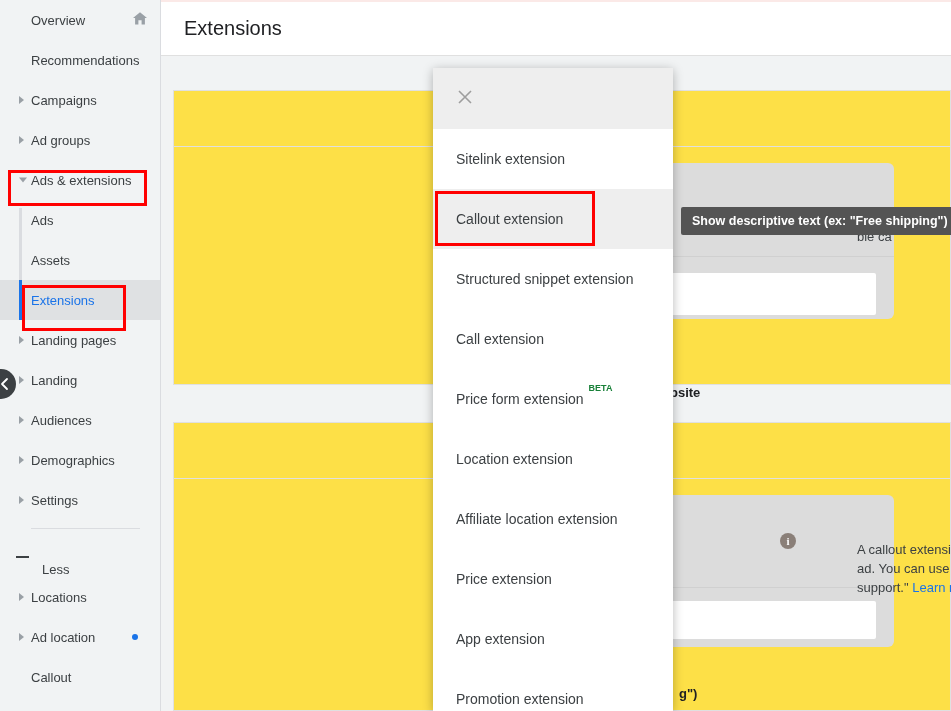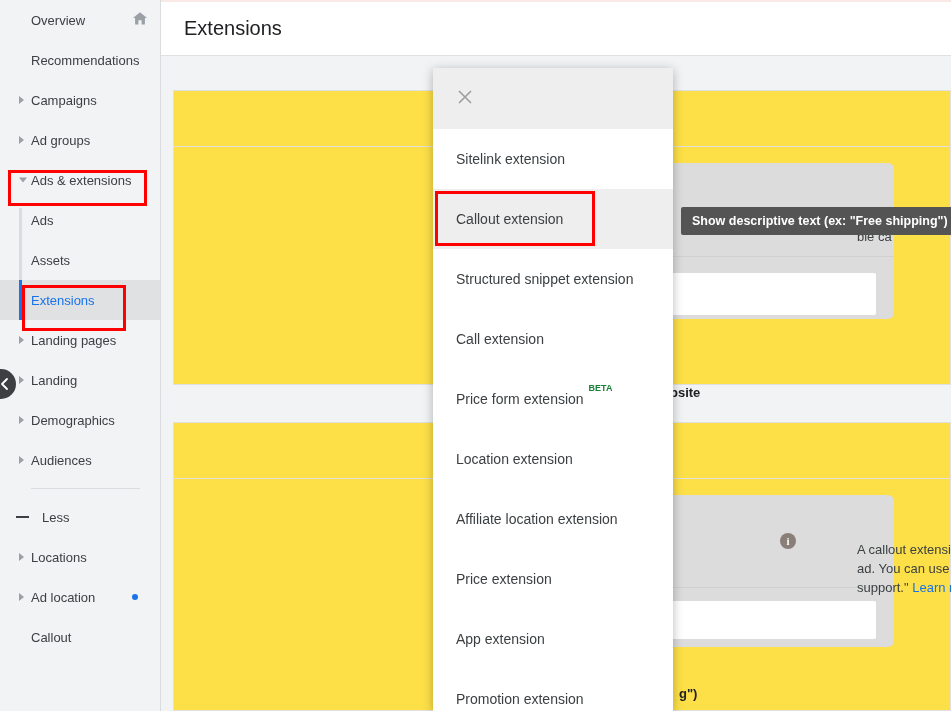--- a/index.html
+++ b/index.html
@@ -326,32 +326,36 @@
       <span>Landing pages</span>
     </div>
 
     <div class="nav-item">
       <span class="caret"></span>
       <span>Landing</span>
     </div>
 
     <div class="nav-item">
       <span class="caret"></span>
+      <span>Audiences</span>
+    </div>
+
+    <div class="nav-item">
+      <span class="caret"></span>
       <span>Demographics</span>
     </div>
 
     <div class="nav-item">
       <span class="caret"></span>
-      <span>Audiences</span>
-    </div>
-
+      <span>Settings</span>
+    </div>
 
     <div class="nav-divider"></div>
 
-    <div class="nav-item" style="padding-left:42px;">
+    <div class="nav-item" style="padding-left:42px;align-items:flex-end;">
       <span class="minus"></span>
       <span>Less</span>
     </div>
 
     <div class="nav-item">
       <span class="caret"></span>
       <span>Locations</span>
     </div>
 
     <div class="nav-item">

